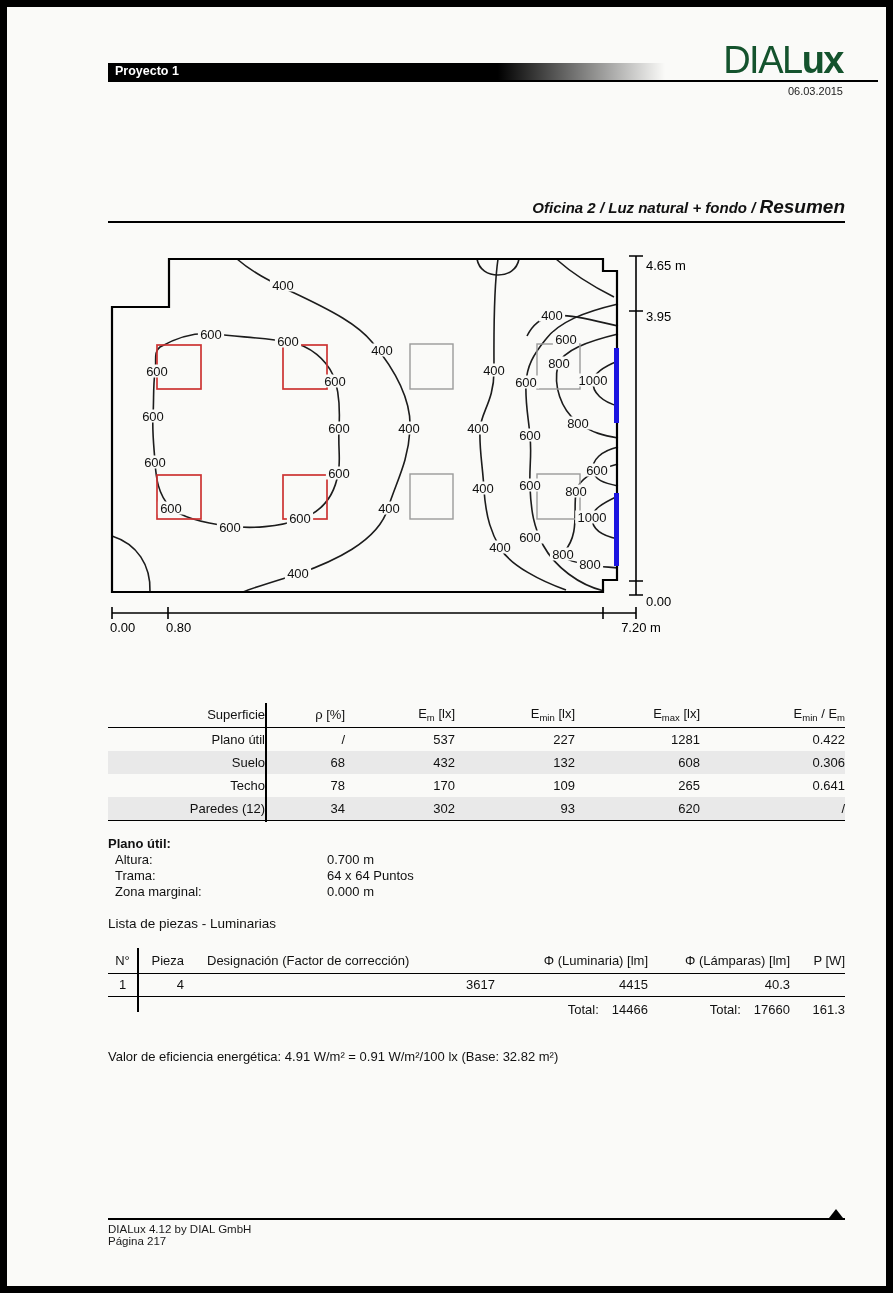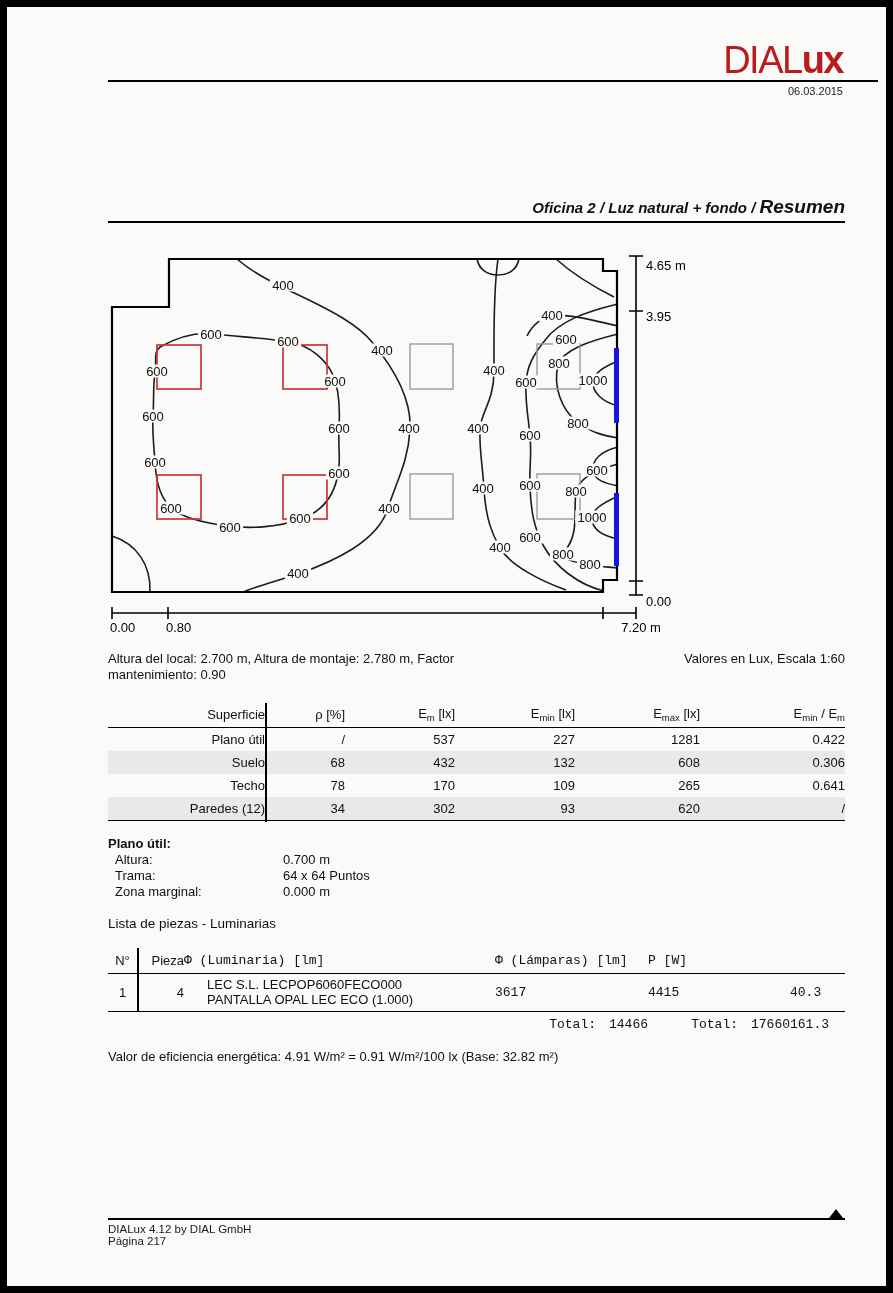--- a/index.html
+++ b/index.html
@@ -6,21 +6,21 @@
     font-family:"Liberation Sans",sans-serif;-webkit-font-smoothing:antialiased;}
   .page{position:absolute;left:7px;top:7px;width:879px;height:1279px;background:#fafaf8;overflow:hidden;}
   .content{position:absolute;left:-7px;top:-7px;width:893px;height:1293px;color:#111;}
 
   
   .projbar{position:absolute;left:108px;top:63px;width:557px;height:17px;
     background:linear-gradient(to right,#000 0%,#000 70%,rgba(250,250,248,0) 100%);}
   .projbar span{display:block;color:#fff;font-size:12.5px;font-weight:bold;line-height:17px;padding-left:7px;}
   .hdr-rule{position:absolute;left:108px;top:80px;width:770px;height:2px;background:#000;}
   .logo{position:absolute;left:690px;top:42px;width:153px;text-align:right;font-size:38px;
-    line-height:37px;letter-spacing:-1.5px;color:#b91c1c;white-space:nowrap;}
+    line-height:37px;letter-spacing:-1.5px;color:#14532d;white-space:nowrap;}
   .logo .b{font-weight:bold;}
   .date{position:absolute;left:693px;top:85px;width:150px;text-align:right;font-size:11px;color:#222;}
   .contact{position:absolute;left:317px;top:111px;width:300px;text-align:right;font-size:11px;
     line-height:13.5px;color:#1a1a1a;}
 
   
   .title{position:absolute;left:108px;top:196px;width:737px;text-align:right;font-weight:bold;
     font-size:15px;white-space:nowrap;font-style:italic;}
   .title .big{font-size:19px;}
   .title-rule{position:absolute;left:108px;top:221px;width:737px;height:1.8px;background:#000;}
@@ -49,51 +49,54 @@
   .srow{height:23.2px;font-size:13px;}
   .srow.alt{background:#e9e9e9;}
   .grid6 .c{text-align:right;}
   .grid6 .c:first-child{text-align:right;}
   .vline1{position:absolute;left:265px;top:703px;width:1.5px;height:119px;background:#000;}
   .sub{font-size:9.5px;vertical-align:-3px;}
 
   
   .plano{position:absolute;left:108px;top:835px;font-size:13px;}
   .plano .h{font-weight:bold;line-height:17px;}
-  .plano .row{display:grid;grid-template-columns:168px auto;margin-left:7px;line-height:16px;}
+  .plano .row{display:grid;grid-template-columns:168px auto;margin-left:7px;line-height:16px;gap:44px;}
   .listhead{position:absolute;left:108px;top:916px;font-size:13.5px;font-weight:normal;}
 
   
   .ltable{position:absolute;left:108px;top:948px;width:737px;}
   .grid7{display:grid;grid-template-columns:29px 47px 311px 153px 142px 55px;}
   .lheader{height:25px;border-bottom:1.8px solid #000;font-size:13px;align-items:center;}
   .lrow{border-bottom:1.5px solid #000;font-size:13px;align-items:center;padding:3px 0 4px;}
   .ltot{height:24px;font-size:13px;align-items:center;}
   .grid7 .c1{text-align:center;}
   .grid7 .c2{text-align:right;}
   .grid7 .c3{text-align:left;padding-left:23px;line-height:15px;}
-  .grid7 .c4,.grid7 .c5,.grid7 .c6{font-family:Liberation Mono, monospace;}
+  .grid7 .c4,.grid7 .c5,.grid7 .c6{text-align:right;}
   .grid7 .tot{display:flex;justify-content:flex-end;gap:13px;}
   .vline2{position:absolute;left:137px;top:948px;width:1.5px;height:64px;background:#000;}
 
   .eff{position:absolute;left:108px;top:1049px;font-size:13px;}
 
   
   .footer-rule{position:absolute;left:108px;top:1218px;width:737px;height:1.6px;background:#000;}
   .tri{position:absolute;left:829px;top:1209px;width:0;height:0;
     border-left:7px solid transparent;border-right:7px solid transparent;border-bottom:9px solid #000;}
   .footer{position:absolute;left:108px;top:1223px;width:737px;display:flex;
     justify-content:space-between;font-size:11.5px;color:#1a1a1a;flex-direction:column;}
 </style>
 </head>
 <body>
 
 <div class="page">
   <div class="content">
 
+    <div class="projbar">
+      <span>Proyecto 1</span>
+    </div>
     <div class="hdr-rule"></div>
     <div class="logo"><span>DIAL</span><span class="b">ux</span></div>
     <div class="date">06.03.2015</div>
 
     <div class="title"><span>Oficina 2 / Luz natural + fondo / </span><span class="big">Resumen</span></div>
     <div class="title-rule"></div>
 
     <svg class="plot" viewBox="90 245 610 400">
       <g>
         <path class="contour" d="M 237,259 C 252,272 268,280 290,291 C 335,312 358,325 372,342 C 392,366 412,398 410,430 C 408,462 397,480 388,508 C 378,542 332,562 298,574 C 272,582 252,588 243,592"></path>
@@ -209,27 +212,20 @@
       <g id="dlabels">
           <text x="646" y="270" text-anchor="start" class="dlabel">4.65 m</text>
           <text x="646" y="321" text-anchor="start" class="dlabel">3.95</text>
           <text x="646" y="606" text-anchor="start" class="dlabel">0.00</text>
           <text x="110" y="632" text-anchor="start" class="dlabel">0.00</text>
           <text x="166" y="632" text-anchor="start" class="dlabel">0.80</text>
           <text x="641" y="632" text-anchor="middle" class="dlabel">7.20 m</text>
         </g>
     </svg>
 
-    <div class="meta">
-      <div class="l">
-        <div>Altura del local: 2.700 m, Altura de montaje: 2.780 m, Factor</div>
-        <div>mantenimiento: 0.90</div>
-      </div>
-      <div class="r">Valores en Lux, Escala 1:60</div>
-    </div>
 
     <div class="stable">
       <div class="grid6 sheader" id="surf-header">
           <div class="c">Superficie</div>
           <div class="c">ρ [%]</div>
           <div class="c">E<span class="sub">m</span> [lx]</div>
           <div class="c">E<span class="sub">min</span> [lx]</div>
           <div class="c">E<span class="sub">max</span> [lx]</div>
           <div class="c">E<span class="sub">min</span> / E<span class="sub">m</span></div>
         </div>
@@ -287,32 +283,29 @@
           </div>
         </div>
     </div>
 
     <div class="listhead">Lista de piezas - Luminarias</div>
 
     <div class="ltable">
       <div class="grid7 lheader" id="lum-header">
           <div class="c1">N°</div>
           <div class="c2">Pieza</div>
+          <div class="c3">Designación (Factor de corrección)</div>
           <div class="c4">Φ (Luminaria) [lm]</div>
           <div class="c5">Φ (Lámparas) [lm]</div>
           <div class="c6">P [W]</div>
         </div>
       <div id="lum-rows">
           <div class="grid7 lrow">
             <div class="c1">1</div>
             <div class="c2">4</div>
-            <div class="c3">
-              <div>LEC S.L. LECPOP6060FECO000</div>
-              <div>PANTALLA OPAL LEC ECO (1.000)</div>
-            </div>
             <div class="c4">3617</div>
             <div class="c5">4415</div>
             <div class="c6">40.3</div>
           </div>
         </div>
       <div class="grid7 ltot" id="lum-totals">
           <div class="c1"></div>
           <div class="c2"></div>
           <div class="c3"></div>
           <div class="c4 tot">

